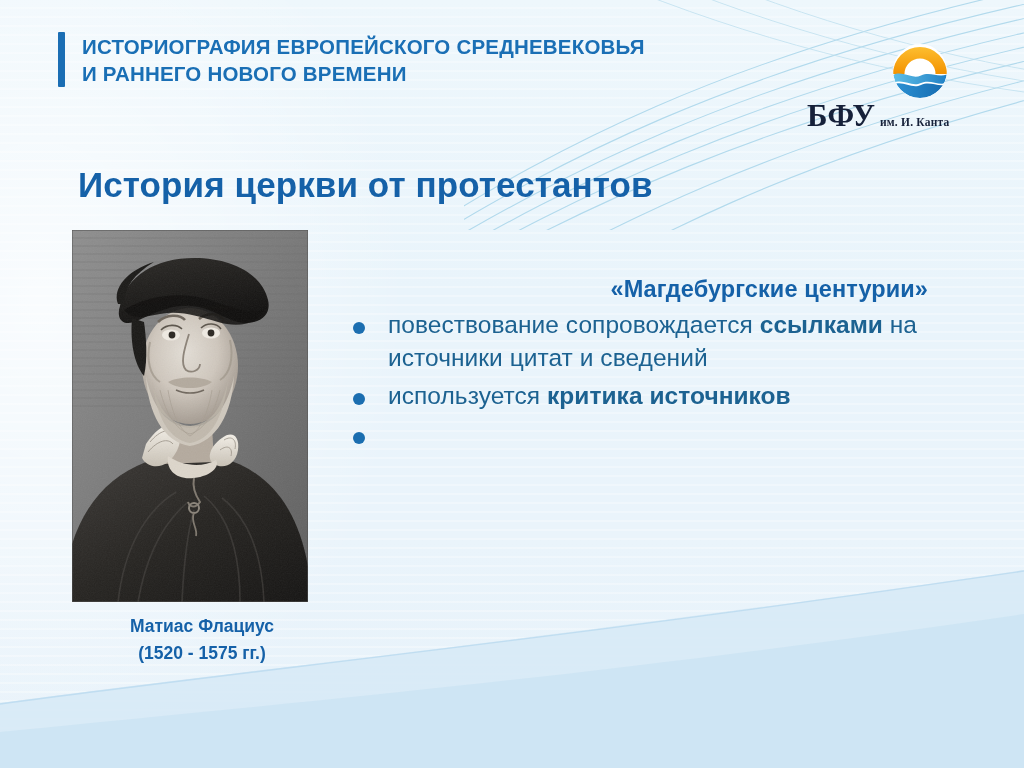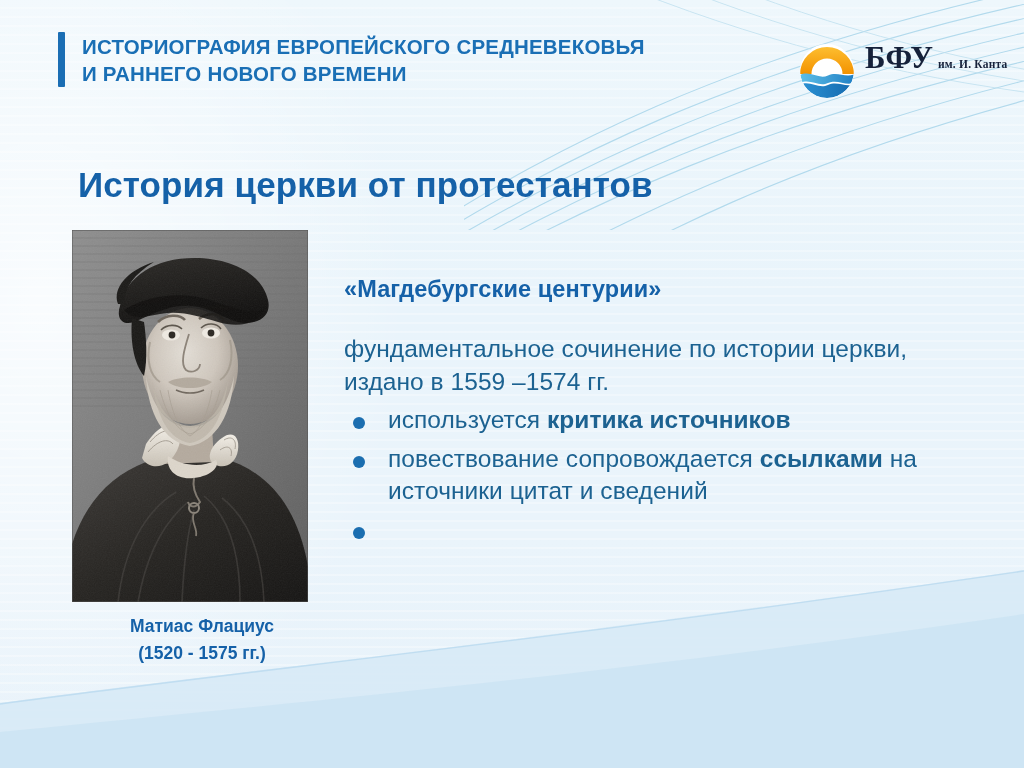--- a/index.html
+++ b/index.html
@@ -87,21 +87,22 @@
     text-transform: uppercase;
     padding-top: 1px;
   }
 
   
   #logo-block {
     position: absolute;
     left: 798px;
     top: 42px;
     display: flex;
-    align-items: flex-start;
+    align-items: flex-end;
+    flex-direction: column;
   }
   #logo-mark {
     width: 58px;
     height: 58px;
     flex: 0 0 58px;
   }
   #logo-text {
     margin-left: 9px;
     line-height: 1;
   }
@@ -161,21 +162,21 @@
   #content-col {
     position: absolute;
     left: 344px;
     top: 276px;
     width: 640px;
   }
   #work-title {
     color: #1561a8;
     font-size: 23.5px;
     font-weight: bold;
-    text-align: left;
+    text-align: right;
     padding-right: 56px;
     letter-spacing: .1px;
   }
   #lead-paragraph {
     margin-top: 29px;
     color: #1c6291;
     font-size: 24.5px;
     line-height: 1.35;
     letter-spacing: .05px;
   }
@@ -417,21 +418,20 @@
         <rect width="236" height="372" fill="#888" filter="url(#grain)" opacity="0.35"></rect>
         <rect width="236" height="372" fill="none" stroke="#555" stroke-width="1"></rect>
       </svg>
     </div>
     <figcaption id="portrait-caption">Матиас Флациус
 (1520 - 1575 гг.)</figcaption>
   </figure>
 
   <div id="content-col">
     <div id="work-title">«Магдебургские центурии»</div>
-    <p id="lead-paragraph" style="margin:29px 0 0 0;">фундаментальное сочинение по истории церкви, издано в 1559 –1574 гг.</p>
     <ul id="bullet-list">
+        <li class="bullet-item"><span class="bullet-dot"></span><span><span>повествование сопровождается </span><b>ссылками</b><span> на источники цитат и сведений</span></span></li>
         <li class="bullet-item"><span class="bullet-dot"></span><span><span>используется </span><b>критика источников</b></span></li>
-        <li class="bullet-item"><span class="bullet-dot"></span><span><span>повествование сопровождается </span><b>ссылками</b><span> на источники цитат и сведений</span></span></li>
         <li class="bullet-item"><span class="bullet-dot"></span></li>
       </ul>
   </div>
 
 </div>
 
 </body></html>

